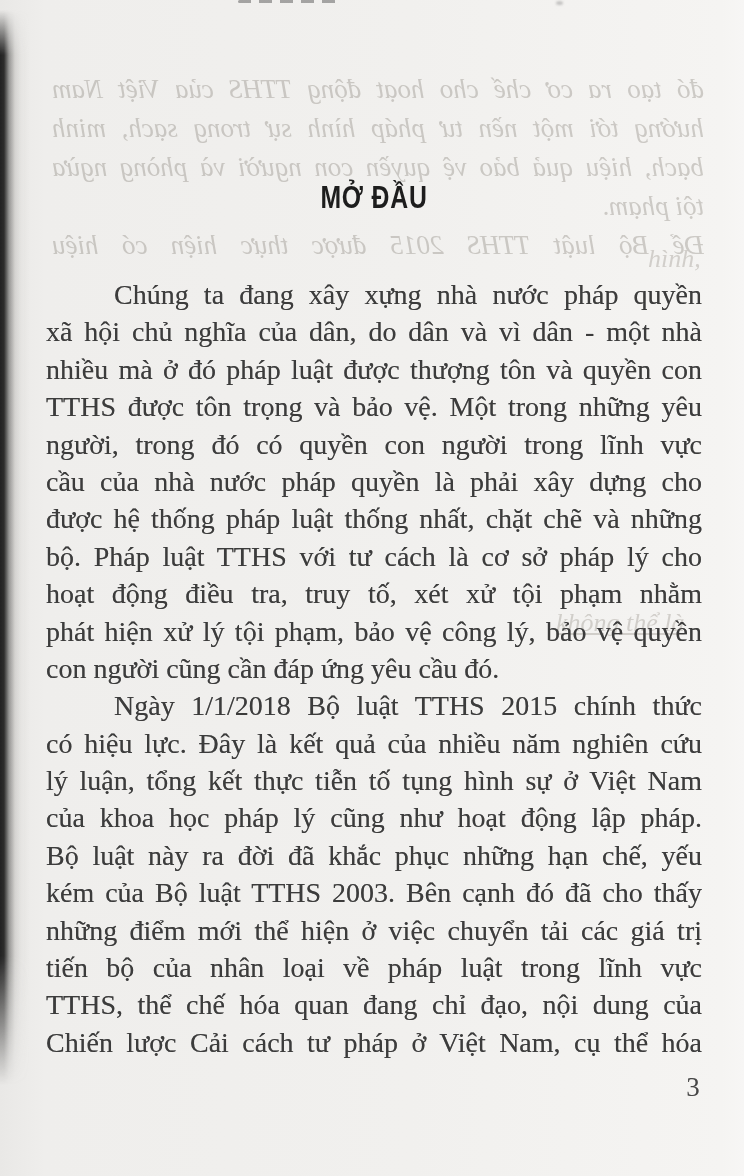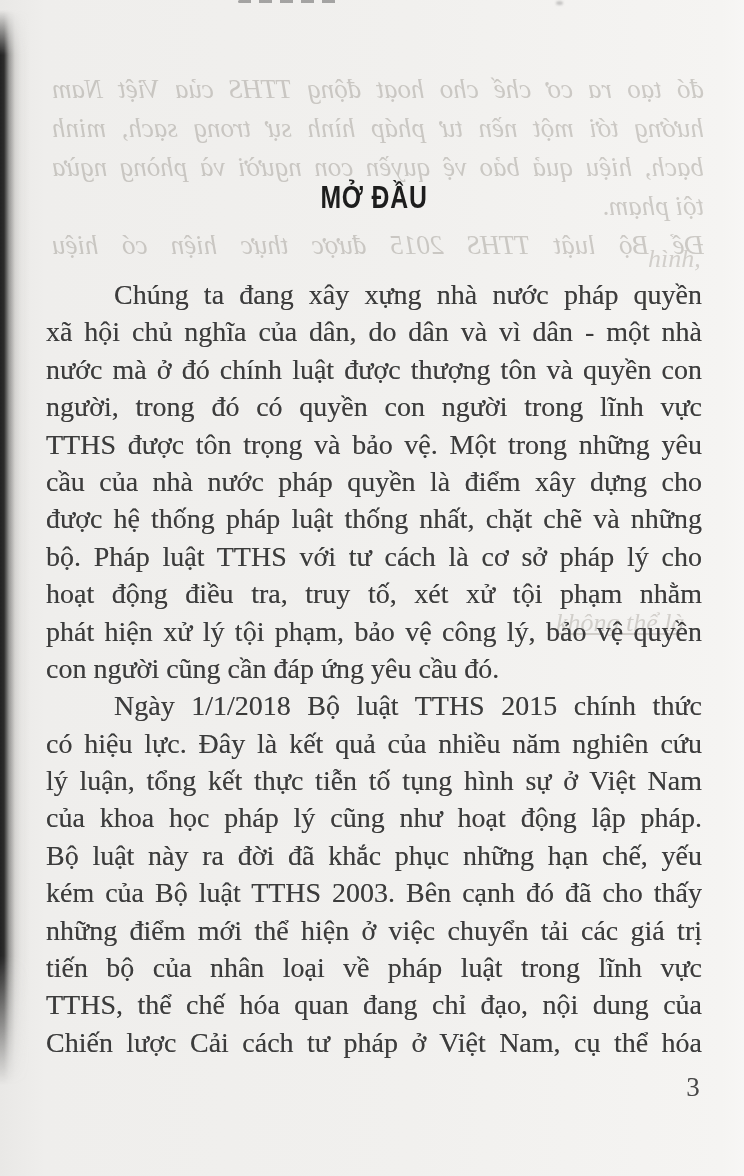--- a/index.html
+++ b/index.html
@@ -99,24 +99,24 @@
       <div class="gline j">Để Bộ luật TTHS 2015 được thực hiện có hiệu</div>
     </div>
 
   <div class="title">
     <span class="t-inner">MỞ ĐẦU</span>
   </div>
 
   <div class="body-text">
       <div class="bline j ind">Chúng ta đang xây xựng nhà nước pháp quyền</div>
       <div class="bline j">xã hội chủ nghĩa của dân, do dân và vì dân - một nhà</div>
-      <div class="bline j">nước mà ở đó chính luật được thượng tôn và quyền con</div>
+      <div class="bline j">nhiều mà ở đó pháp luật được thượng tôn và quyền con</div>
+      <div class="bline j">TTHS được tôn trọng và bảo vệ. Một trong những yêu</div>
       <div class="bline j">người, trong đó có quyền con người trong lĩnh vực</div>
-      <div class="bline j">TTHS được tôn trọng và bảo vệ. Một trong những yêu</div>
-      <div class="bline j">cầu của nhà nước pháp quyền là điểm xây dựng cho</div>
+      <div class="bline j">cầu của nhà nước pháp quyền là phải xây dựng cho</div>
       <div class="bline j">được hệ thống pháp luật thống nhất, chặt chẽ và những</div>
       <div class="bline j">bộ. Pháp luật TTHS với tư cách là cơ sở pháp lý cho</div>
       <div class="bline j">hoạt động điều tra, truy tố, xét xử tội phạm nhằm</div>
       <div class="bline j">phát hiện xử lý tội phạm, bảo vệ công lý, bảo vệ quyền</div>
       <div class="bline">con người cũng cần đáp ứng yêu cầu đó.</div>
       <div class="bline j ind">Ngày 1/1/2018 Bộ luật TTHS 2015 chính thức</div>
       <div class="bline j">có hiệu lực. Đây là kết quả của nhiều năm nghiên cứu</div>
       <div class="bline j">lý luận, tổng kết thực tiễn tố tụng hình sự ở Việt Nam</div>
       <div class="bline j">của khoa học pháp lý cũng như hoạt động lập pháp.</div>
       <div class="bline j">Bộ luật này ra đời đã khắc phục những hạn chế, yếu</div>

